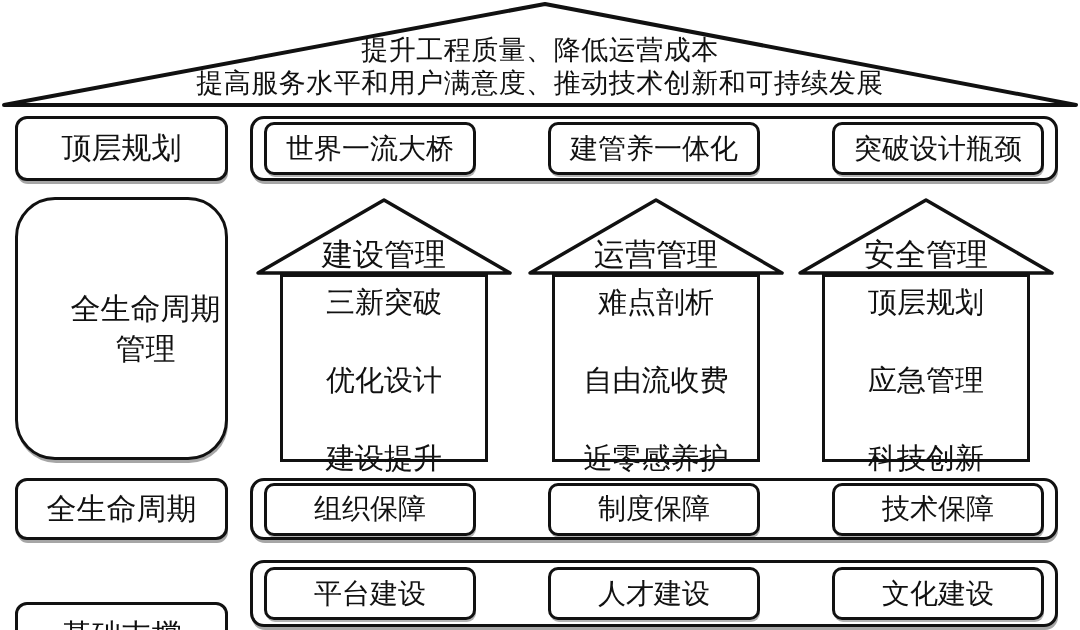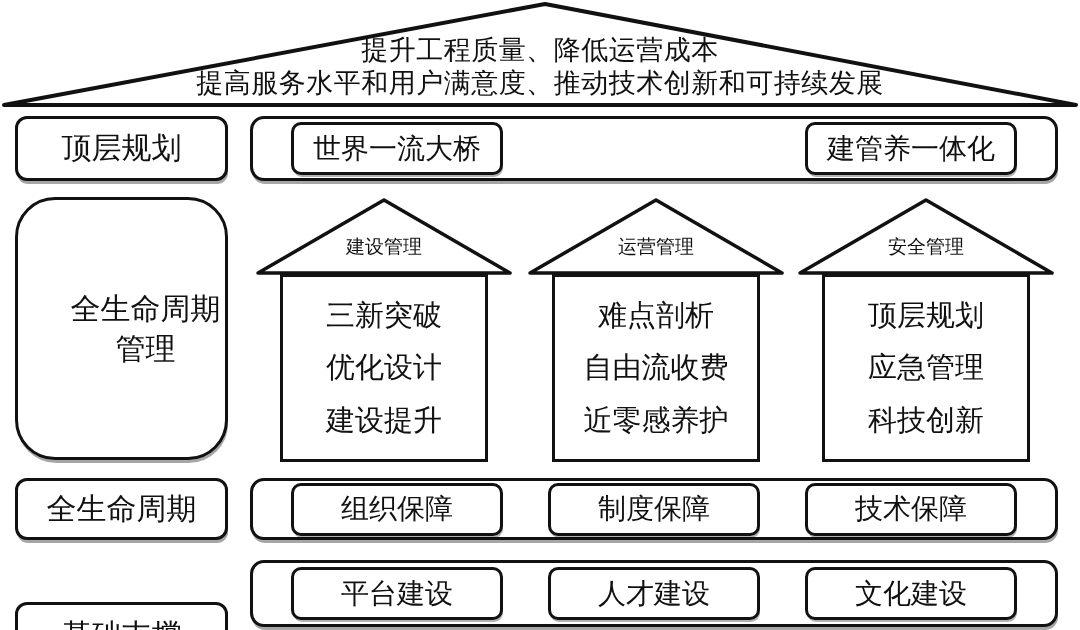--- a/index.html
+++ b/index.html
@@ -51,21 +51,21 @@
   .row-container {
     position: absolute;
     left: 250px;
     width: 808px;
     border: 3.5px solid #111;
     border-radius: 14px;
     background: #fff;
     display: flex;
     align-items: center;
     justify-content: space-between;
-    padding: 0 38px;
+    padding: 0 11px;
     box-shadow: 1px 4px 0 -1px rgba(0,0,0,0.35);
   }
   .row-top        { top: 116px; height: 65px; }
   .row-safeguard  { top: 478px; height: 62px; }
   .row-foundation { top: 560px; height: 67px; }
   .pill {
     width: 212px;
     height: 53px;
     border: 3px solid #111;
     border-radius: 10px;
@@ -81,34 +81,35 @@
   .house { position: absolute; top: 197px; width: 256px; height: 265px; }
   .house-1 { left: 256px; }
   .house-2 { left: 528px; }
   .house-3 { left: 798px; }
   .roof-svg { position: absolute; left: 0; top: 0; }
   .roof-label {
     position: absolute;
     left: 0; top: 37px;
     width: 100%;
     text-align: center;
-    font-size: 19px;
+    font-size: 31px;
   }
   .house-body {
     position: absolute;
     left: 24px; top: 77px;
     width: 208px; height: 188px;
     border: 3px solid #111;
     background: #fff;
     display: flex;
     flex-direction: column;
     align-items: center;
     justify-content: space-evenly;
     font-size: 29px;
     padding: 6px 0;
+    gap: 38px;
   }
   .house-item { white-space: nowrap; }
 </style>
 </head>
 <body>
 
 <div class="canvas">
 
   <svg class="goal-triangle-svg" width="1080" height="112" viewBox="0 0 1080 112">
     <polygon points="4,105 545,4 1076,105" fill="#ffffff" stroke="#111111" stroke-width="4" stroke-linejoin="round"></polygon>
@@ -120,20 +121,23 @@
 
   <div class="label-box label-top">
     <span>顶层规划</span>
   </div>
   <div class="row-container row-top">
     <div class="pill">
       <span>世界一流大桥</span>
     </div>
     <div class="pill">
       <span>建管养一体化</span>
+    </div>
+    <div class="pill">
+      <span>突破设计瓶颈</span>
     </div>
   </div>
 
   <div class="label-box label-lifecycle">
     <span>全生命周期</span>
     <span>管理</span>
   </div>
 
   <div class="house house-1">
     <svg class="roof-svg" width="256" height="79" viewBox="0 0 256 79">

